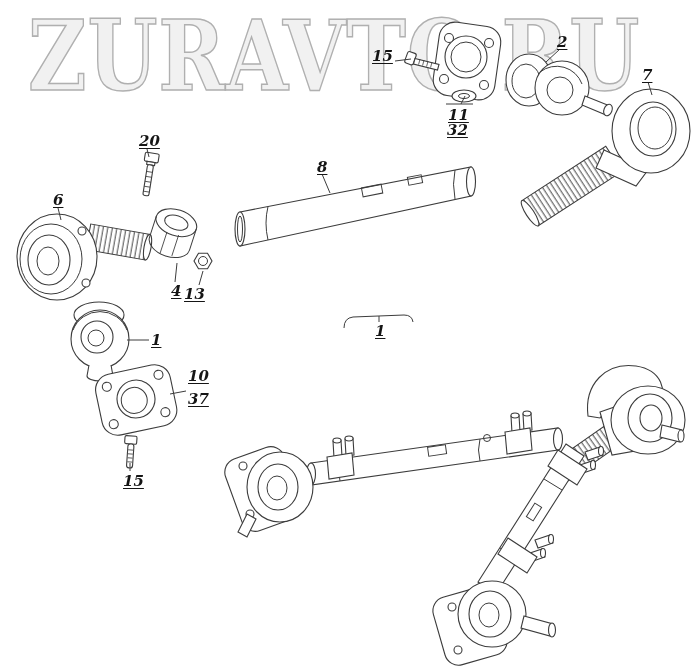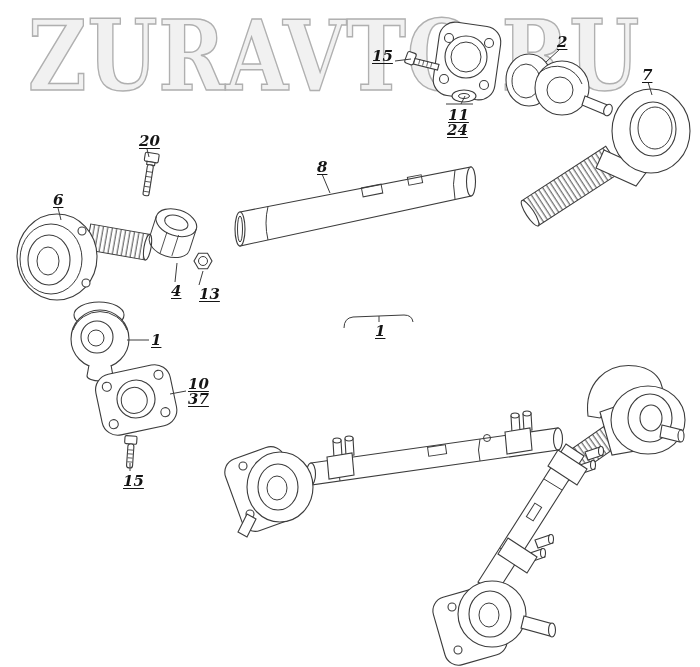--- a/index.html
+++ b/index.html
@@ -232,25 +232,25 @@
       <path d="M186 391 L170 394"></path>
       <path d="M130 471 L130 463"></path>
       <path d="M344 328 Q344 318 353 317 L404 315 Q412 315 413 322 M379 316 L379 322"></path>
     </g>
   </svg>
 
   <div class="callout" style="left:372px;top:47px">15</div>
   <div class="callout" style="left:557px;top:33px">2</div>
   <div class="callout" style="left:642px;top:66px">7</div>
   <div class="callout" style="left:448px;top:106px">11</div>
-  <div class="callout" style="left:447px;top:121px">24</div>
+  <div class="callout" style="left:447px;top:121px">32</div>
   <div class="callout" style="left:139px;top:132px">20</div>
   <div class="callout" style="left:317px;top:158px">8</div>
   <div class="callout" style="left:53px;top:191px">6</div>
   <div class="callout" style="left:171px;top:282px">4</div>
-  <div class="callout" style="left:199px;top:285px">13</div>
+  <div class="callout" style="left:184px;top:285px">13</div>
   <div class="callout" style="left:151px;top:331px">1</div>
-  <div class="callout" style="left:188px;top:375px">10</div>
+  <div class="callout" style="left:188px;top:367px">10</div>
   <div class="callout" style="left:188px;top:390px">37</div>
   <div class="callout" style="left:123px;top:472px">15</div>
   <div class="callout" style="left:375px;top:322px">1</div>
 
 </div>
 
 </body></html>

